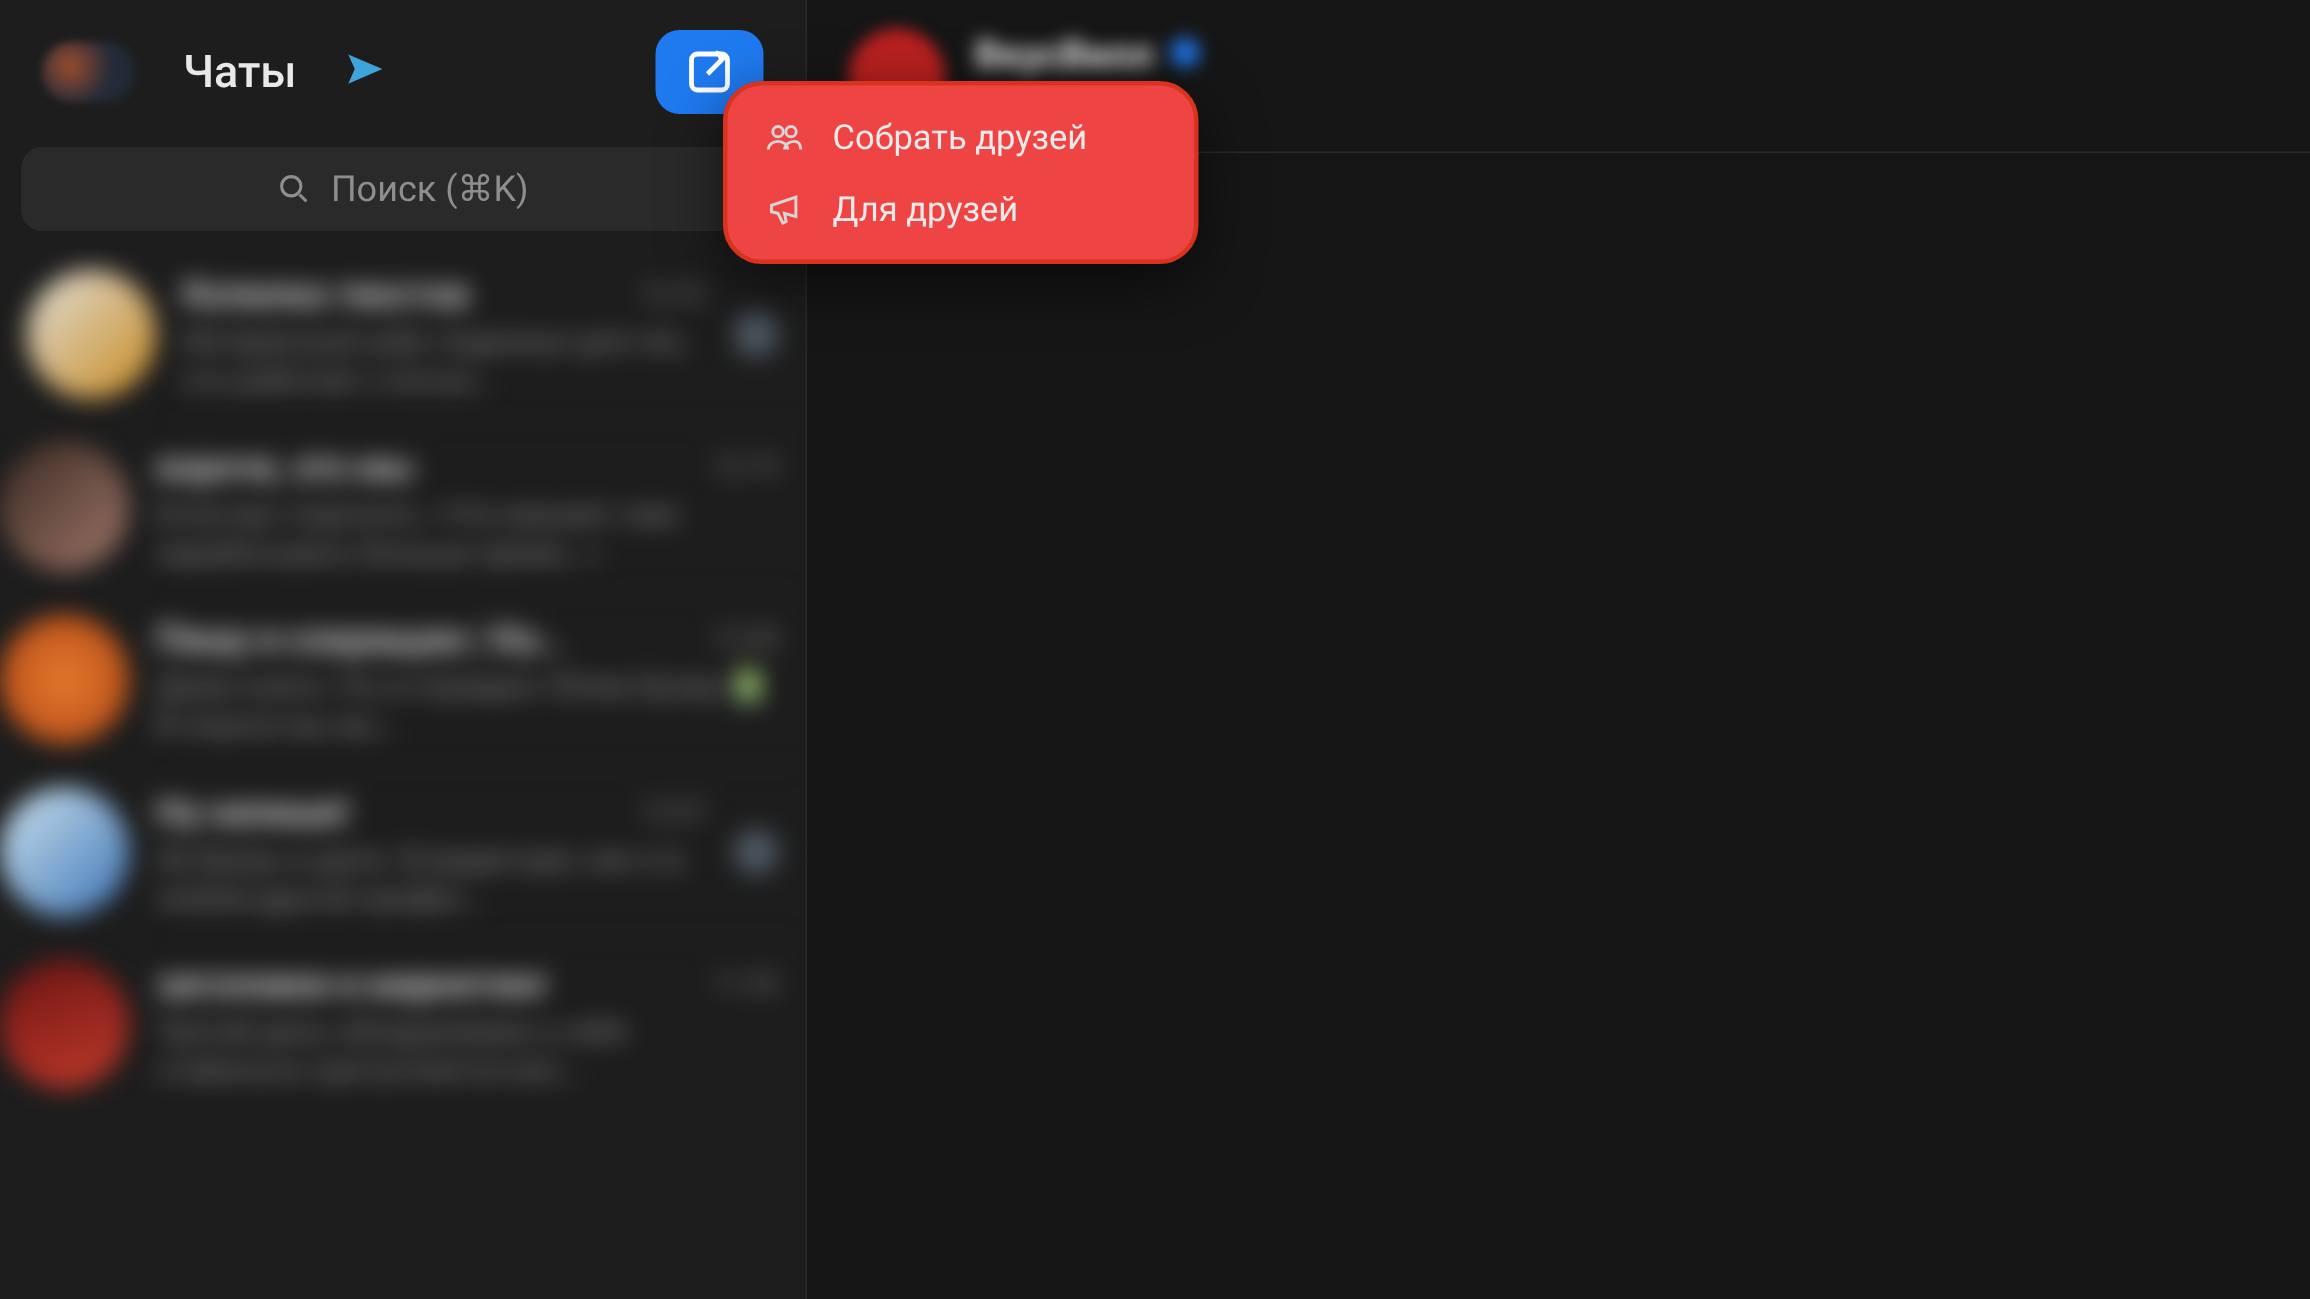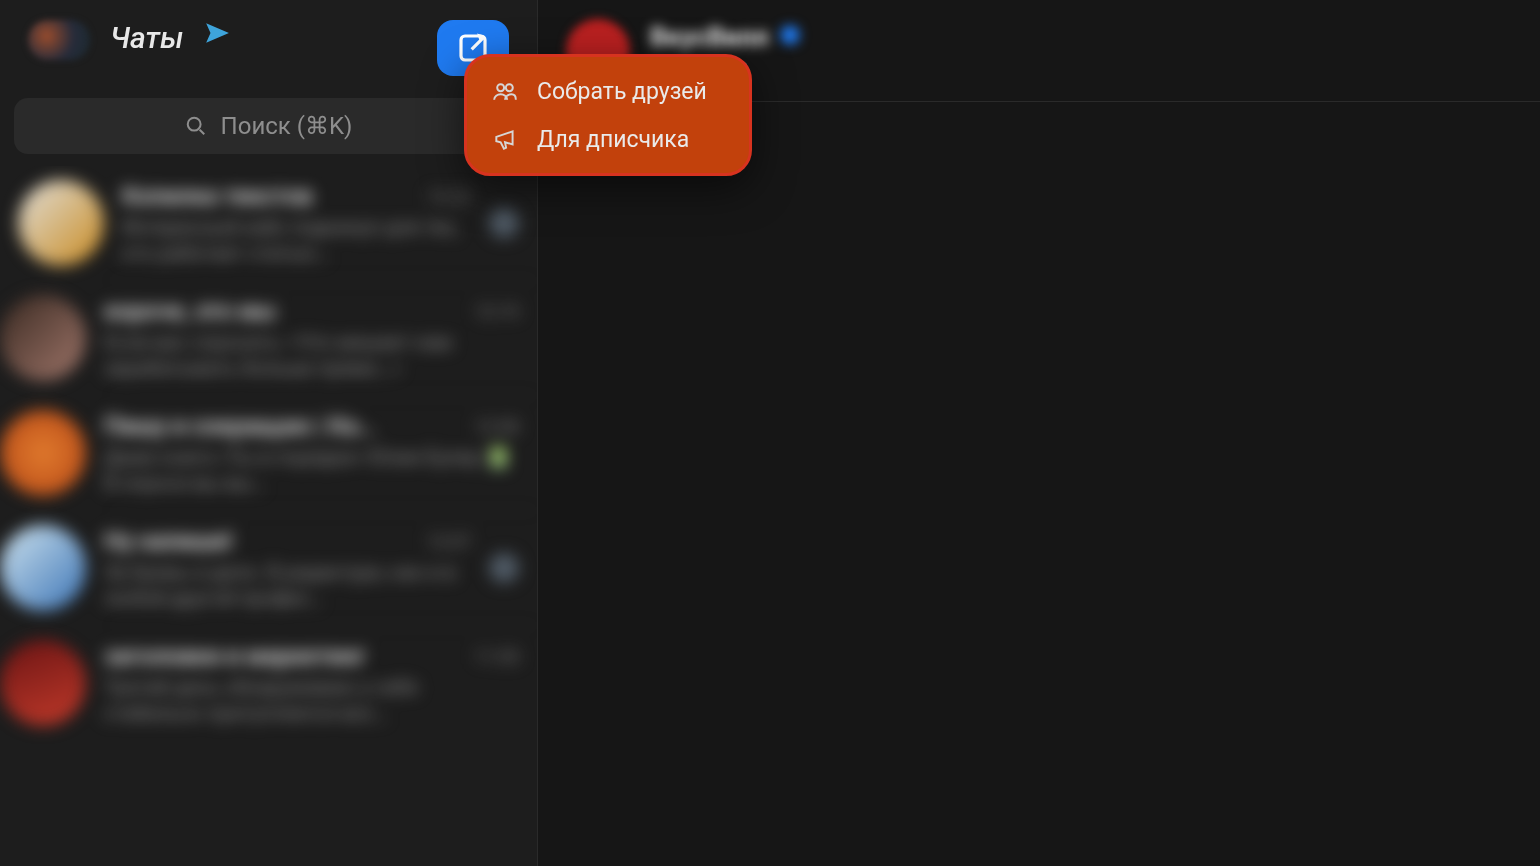--- a/index.html
+++ b/index.html
@@ -22,24 +22,23 @@
     height: 100%;
     background: #1d1d1d;
     border-right: 1px solid #2a2a2a;
     display: flex;
     flex-direction: column;
     position: relative;
   }
 
   .sidebar-header {
     display: flex;
-    align-items: flex-start;
-    gap: 20px;
+    align-items: center;
+    gap: 32px;
     padding: 20px 28px 18px 28px;
-    font-style: italic;
   }
   .folder-pill {
     width: 62px; height: 40px;
     border-radius: 20px;
     background: radial-gradient(circle at 30% 40%, #994c2d 0%, #262b3a 55%, #1b2a2f 100%);
     filter: blur(3px);
   }
   .chats-label {
     font-size: 30px;
     font-weight: 500;
@@ -116,24 +115,24 @@
   }
   .hdr-texts { display: flex; flex-direction: column; gap: 2px; }
   .hdr-title-row { display: flex; align-items: center; gap: 10px; filter: blur(6px); }
   .hdr-title { font-size: 26px; font-weight: 700; color: #eaeaea; }
   .verified svg { width: 22px; height: 22px; fill: #1f7af0; }
   .hdr-sub { font-size: 22px; color: #8b8b8b; }
 
   
   .popup {
     position: absolute;
-    left: 464px;
+    left: 482px;
     top: 54px;
-    width: 288px;
-    background: #c2410c;
+    width: 317px;
+    background: #ef4444;
     border: 3px solid #d7331f;
     border-radius: 26px;
     padding: 10px;
     box-shadow: 0 12px 40px rgba(0,0,0,.55);
     z-index: 50;
   }
   .popup-item {
     display: flex;
     align-items: center;
     gap: 18px;
@@ -268,15 +267,15 @@
         </svg>
       </span>
       <span>Собрать друзей</span>
     </div>
     <div class="popup-item">
       <span class="mi">
         <svg viewBox="0 0 24 24">
           <path d="M4 10v4l4 1 3 6 2-1-1-5 7 2V5L4 10z"></path>
         </svg>
       </span>
-      <span>Для дписчика</span>
+      <span>Для друзей</span>
     </div>
   </div>
 
 </body></html>

